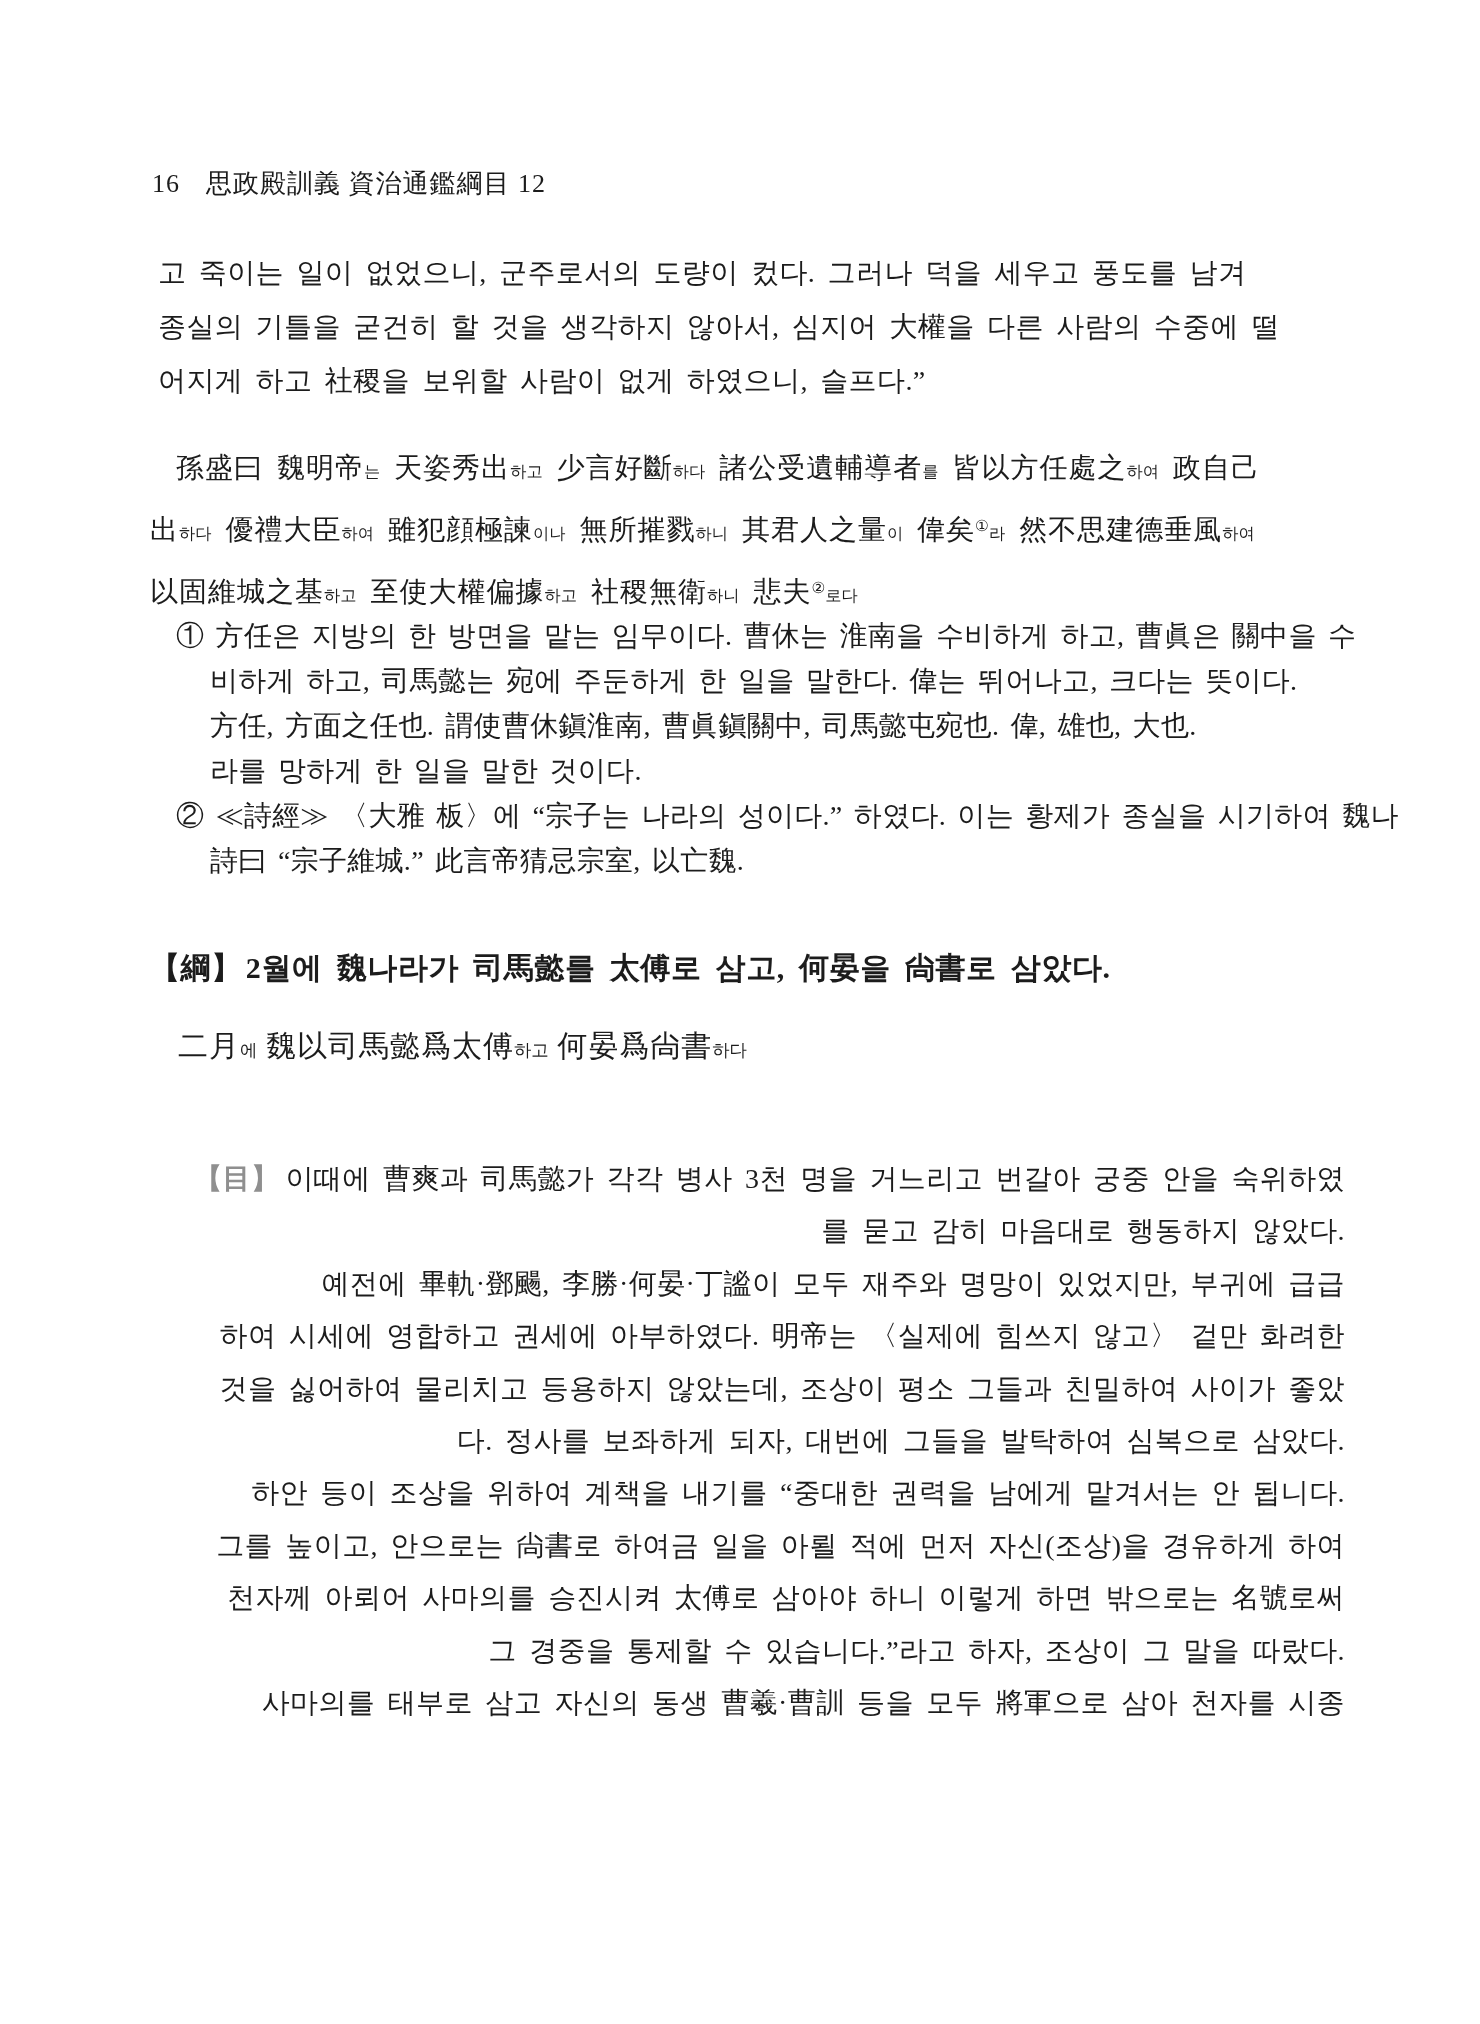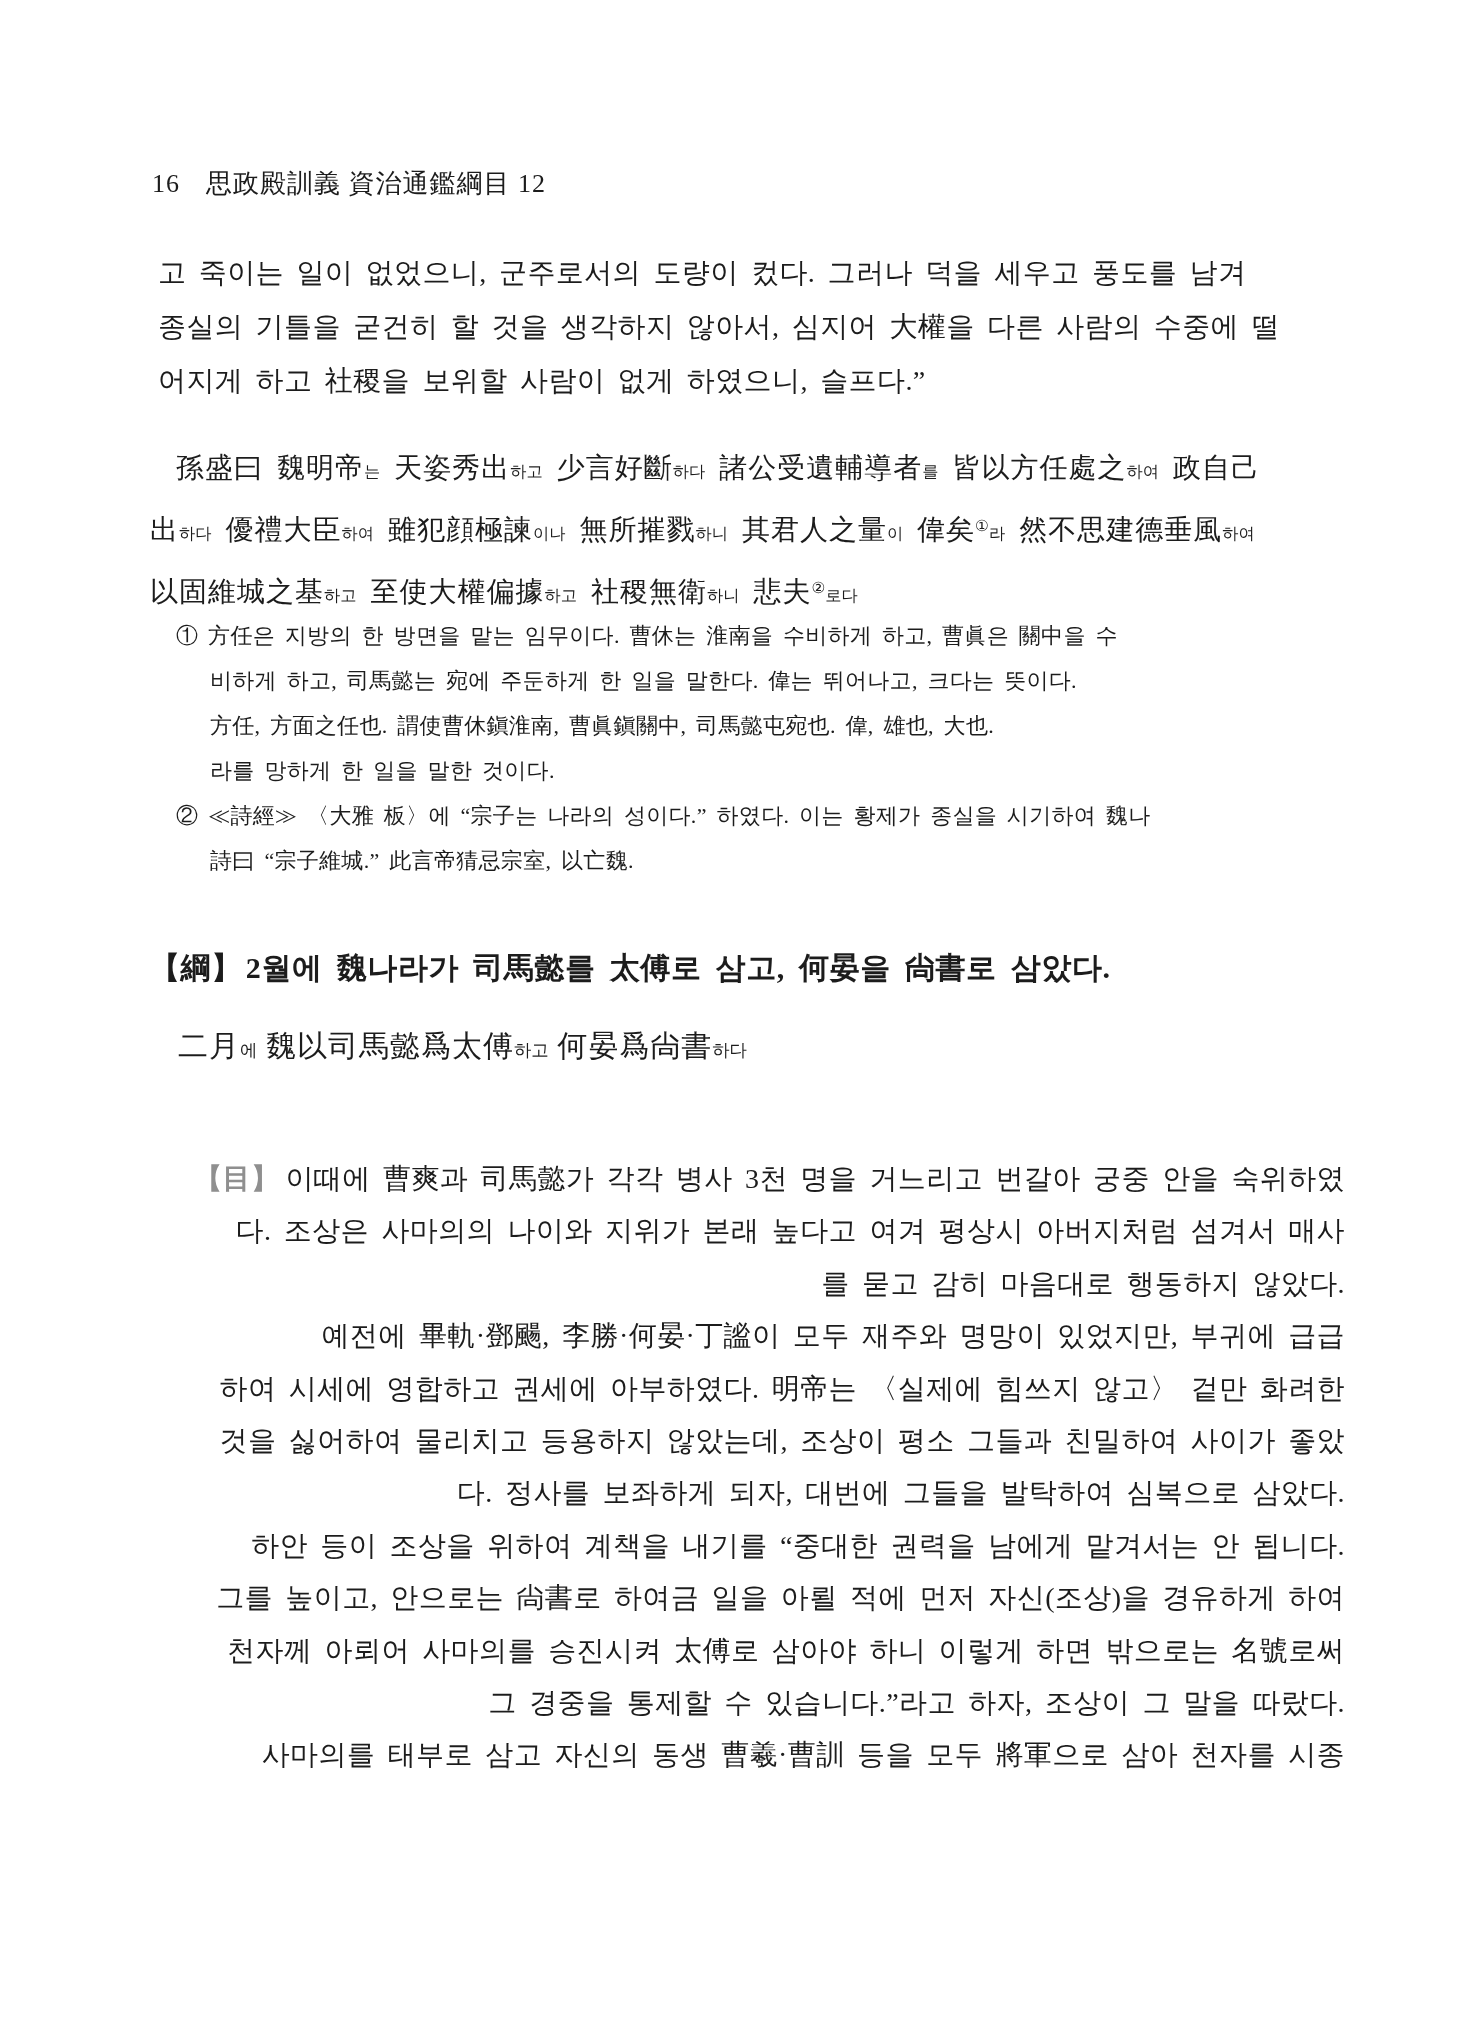--- a/index.html
+++ b/index.html
@@ -49,21 +49,21 @@
   }
   .hanmun-sun .line.first { padding-left: 26px; }
 
   .seg-h { }
   .seg-g { font-size: 0.58em; letter-spacing: 0; }
   .seg-sup { font-size: 0.55em; vertical-align: 0.55em; letter-spacing: 0; }
 
   
   .footnotes {
     top: 613px; left: 176px; width: 1160px;
-    font-size: 22px;
+    font-size: 28px;
     line-height: 45px;
     letter-spacing: 0.3px;
     word-spacing: 4px;
   }
   .footnotes .line.cont { padding-left: 34px; }
 
   
   .gang {
     top: 948px; left: 150px; width: 1190px;
     font-size: 30px;
@@ -130,21 +130,20 @@
   <div class="abs gang line">
     <span class="gang-marker">【綱】</span><span>2월에 魏나라가 司馬懿를 太傅로 삼고, 何晏을 尙書로 삼았다.</span>
   </div>
 
   <div class="abs hanmun-gang line"><span class="seg-h">二月</span><span class="seg-g">에</span><span class="seg-h"> 魏以司馬懿爲太傅</span><span class="seg-g">하고</span><span class="seg-h"> 何晏爲尙書</span><span class="seg-g">하다</span></div>
 
   <div class="abs mok">
     <div class="line">
       <span class="mok-marker">【目】</span><span>이때에 曹爽과 司馬懿가 각각 병사 3천 명을 거느리고 번갈아 궁중 안을 숙위하였</span>
     </div>
-    <div class="line">다. 조상은 사마의의 나이와 지위가 본래 높다고 여겨 평상시 아버지처럼 섬겨서 매사</div>
     <div class="line">를 묻고 감히 마음대로 행동하지 않았다.</div>
     <div class="line indent">예전에 畢軌·鄧颺, 李勝·何晏·丁謐이 모두 재주와 명망이 있었지만, 부귀에 급급</div>
     <div class="line">하여 시세에 영합하고 권세에 아부하였다. 明帝는 〈실제에 힘쓰지 않고〉 겉만 화려한</div>
     <div class="line">것을 싫어하여 물리치고 등용하지 않았는데, 조상이 평소 그들과 친밀하여 사이가 좋았</div>
     <div class="line">다. 정사를 보좌하게 되자, 대번에 그들을 발탁하여 심복으로 삼았다.</div>
     <div class="line indent">하안 등이 조상을 위하여 계책을 내기를 “중대한 권력을 남에게 맡겨서는 안 됩니다.</div>
     <div class="line">그를 높이고, 안으로는 尙書로 하여금 일을 아뢸 적에 먼저 자신(조상)을 경유하게 하여</div>
     <div class="line">천자께 아뢰어 사마의를 승진시켜 太傅로 삼아야 하니 이렇게 하면 밖으로는 名號로써</div>
     <div class="line">그 경중을 통제할 수 있습니다.”라고 하자, 조상이 그 말을 따랐다.</div>
     <div class="line indent">사마의를 태부로 삼고 자신의 동생 曹羲·曹訓 등을 모두 將軍으로 삼아 천자를 시종</div>

